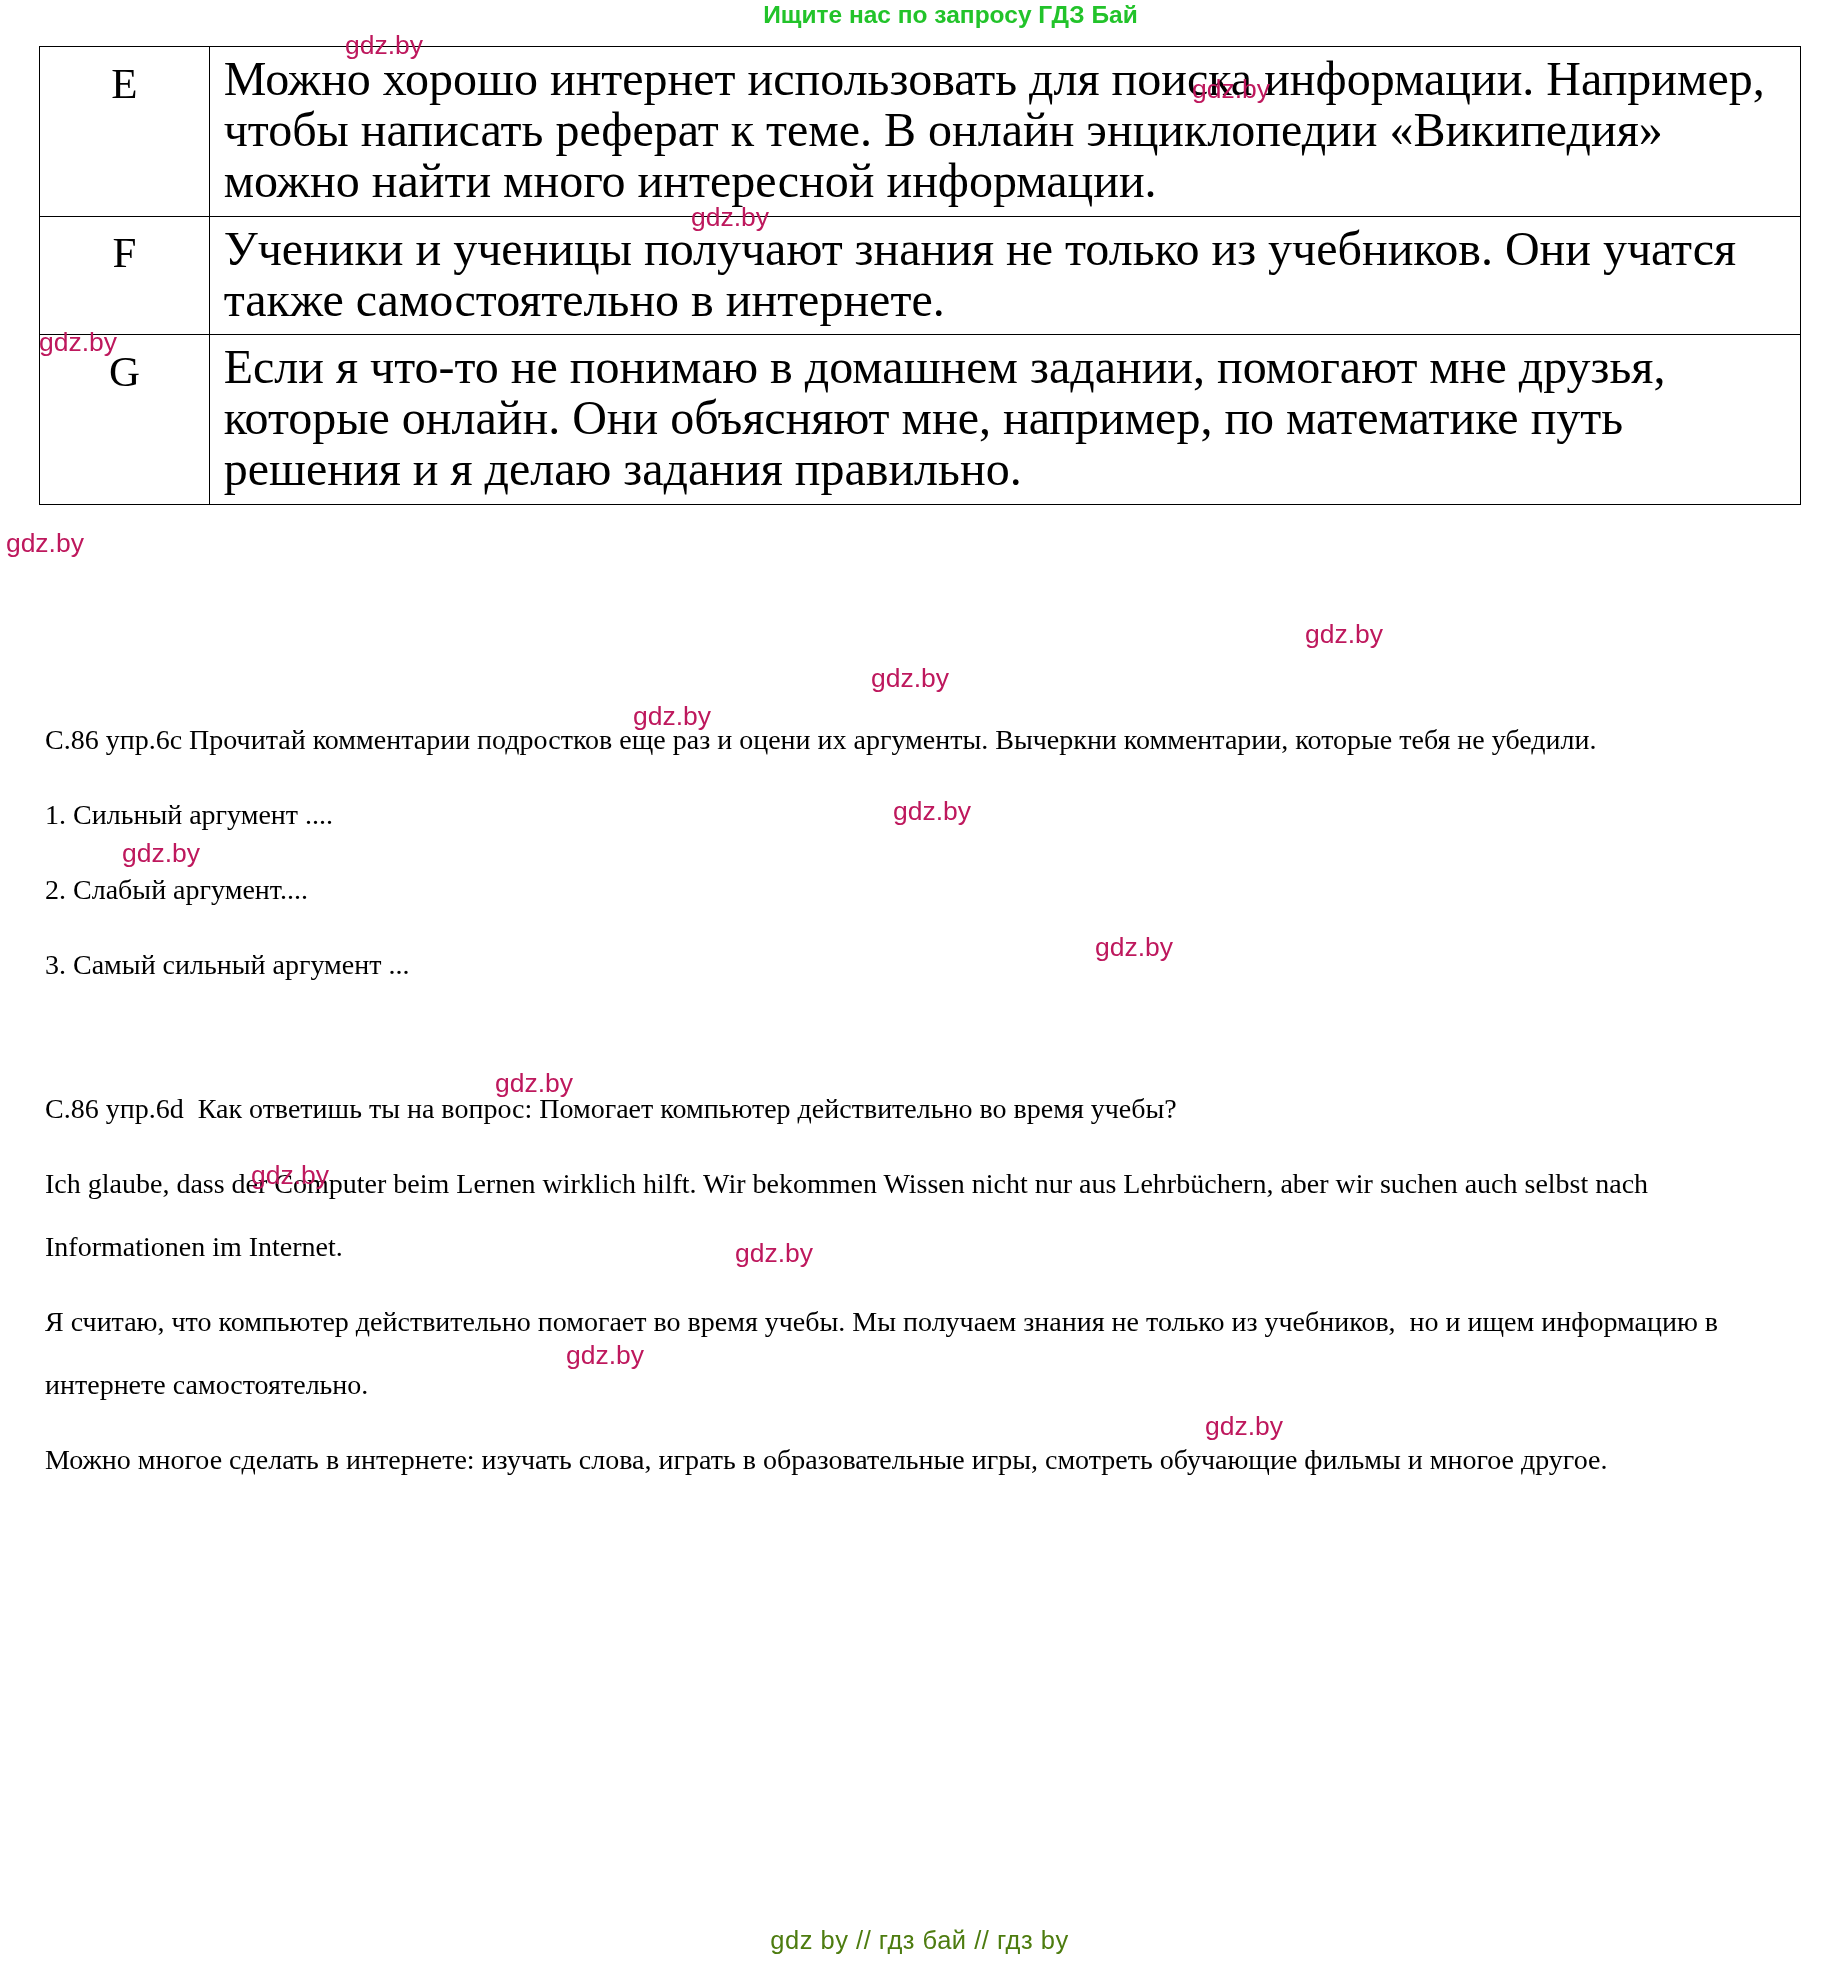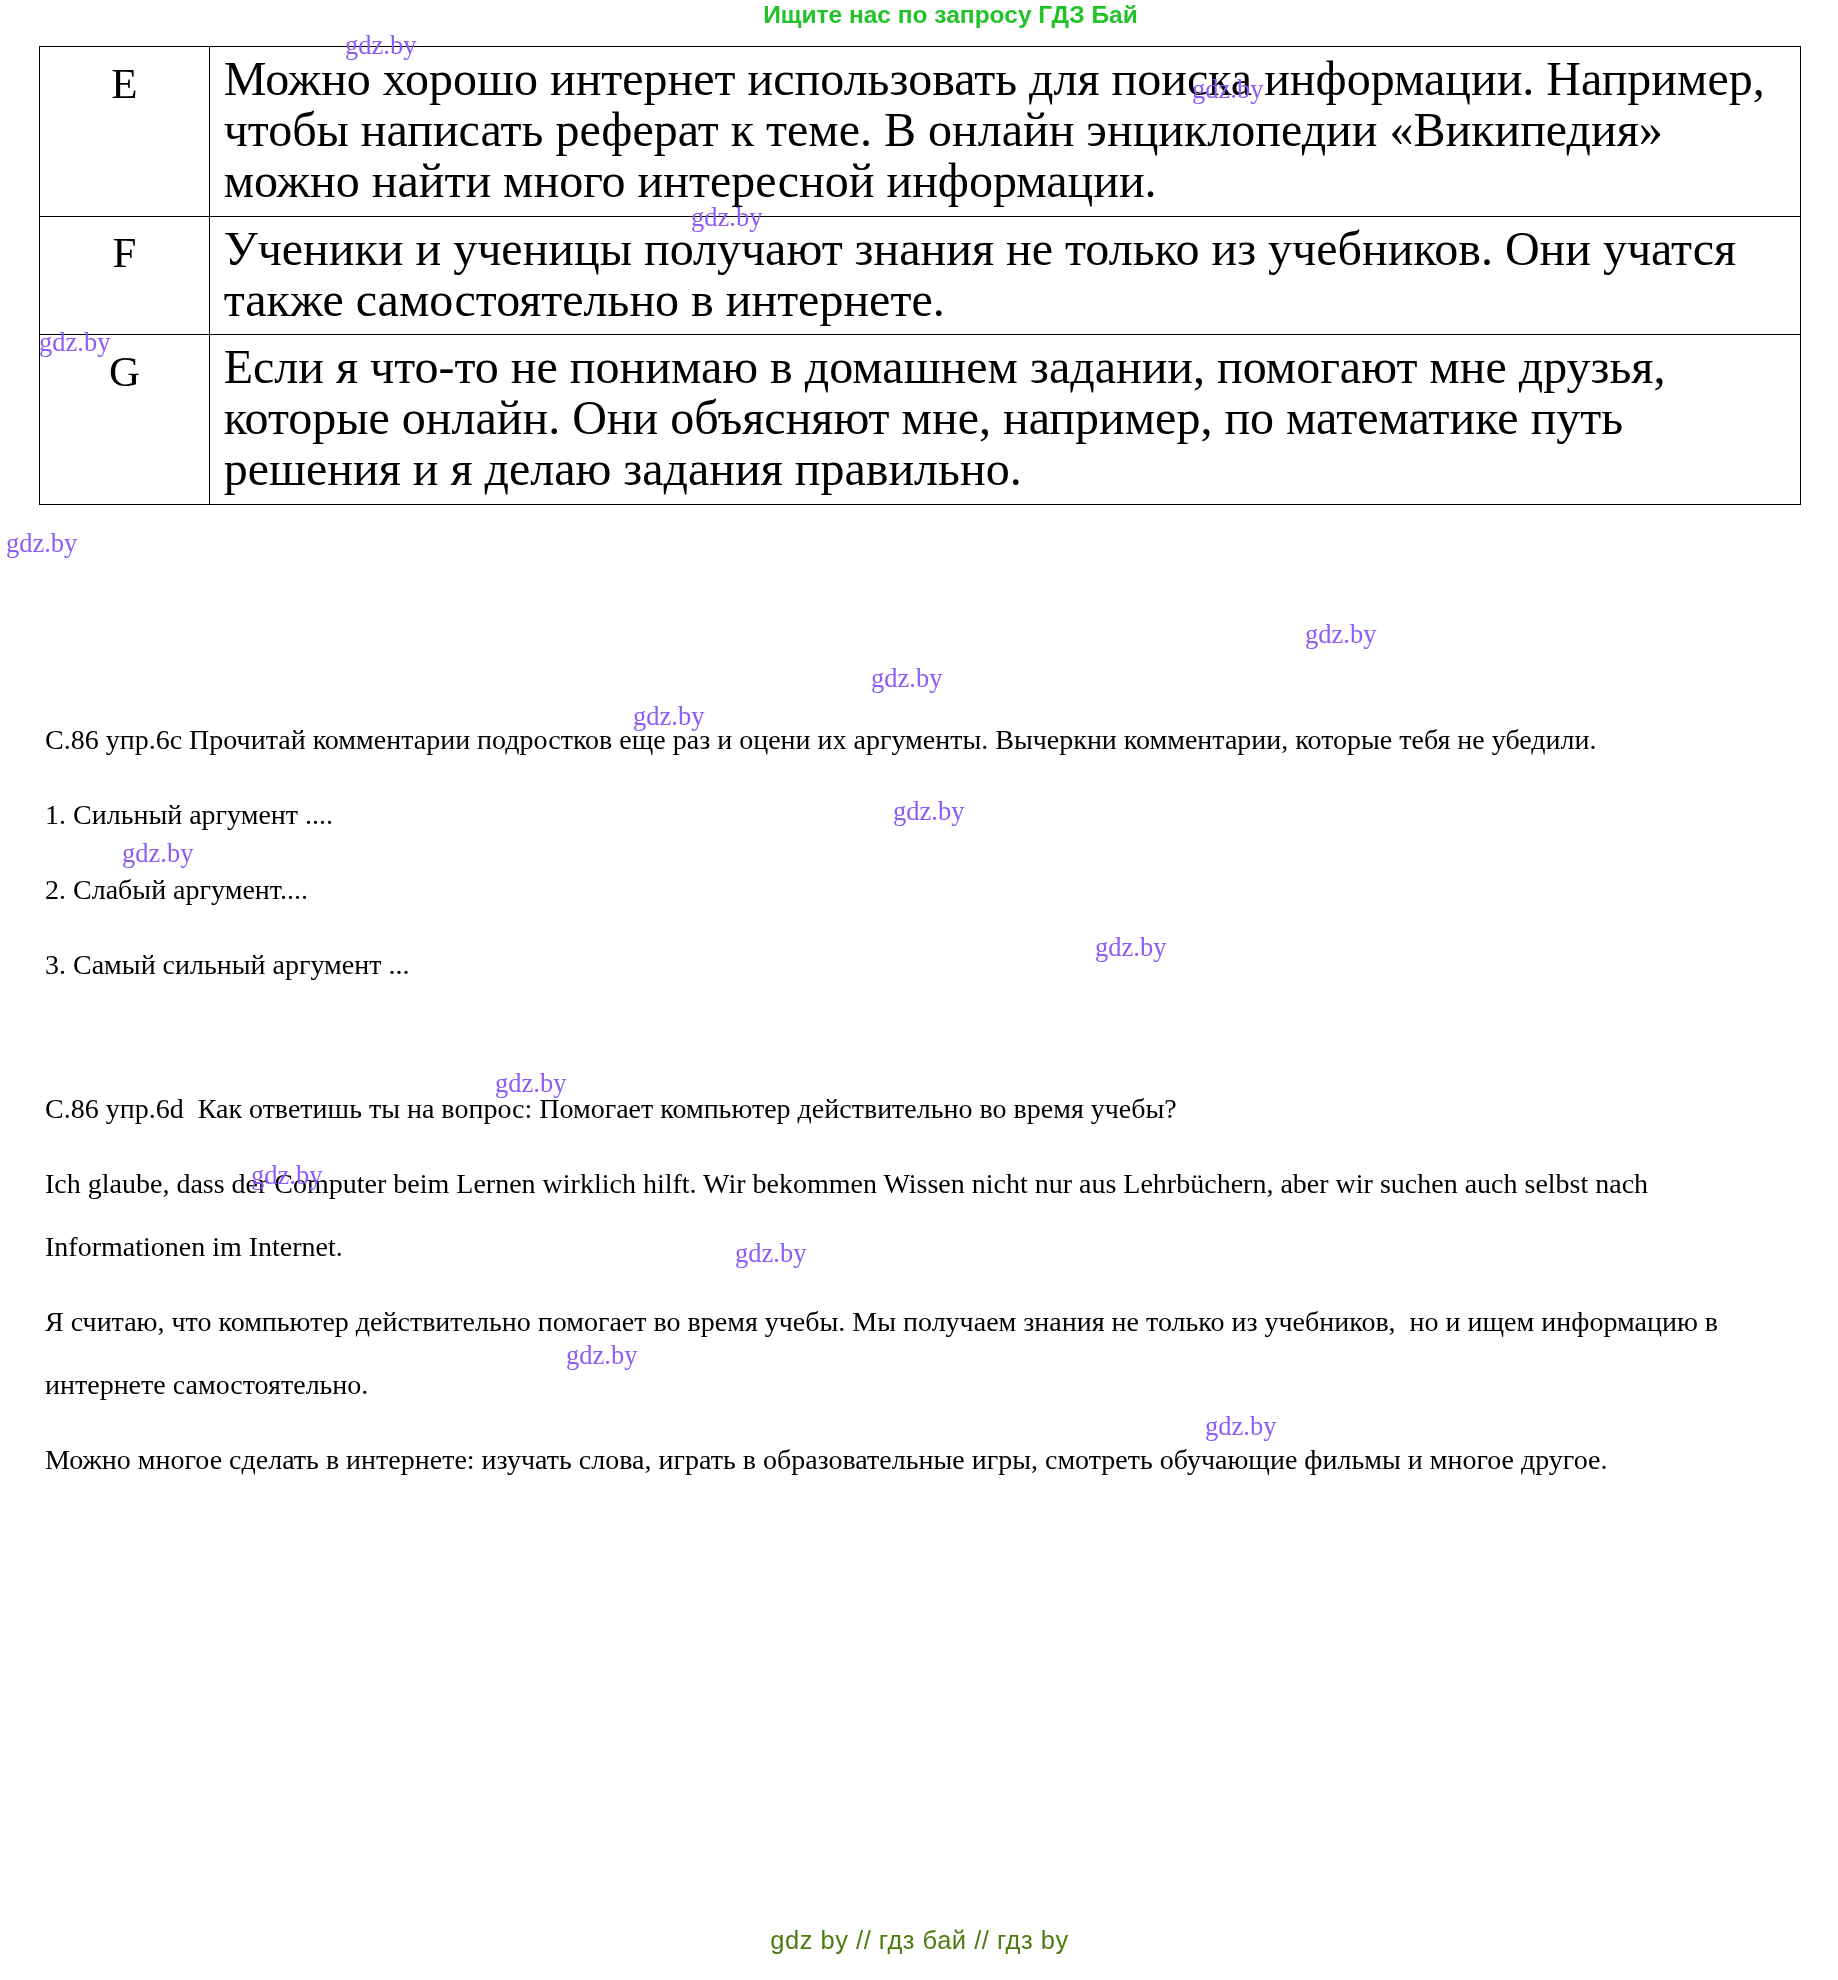--- a/index.html
+++ b/index.html
@@ -28,23 +28,23 @@
     font-size: 24.5px;
     color: #22c32a;
     letter-spacing: 0px;
     line-height: 29px;
     margin-left: 31px;
   }
 
   
   .wm {
     position: absolute;
-    font-family: Liberation Serif, serif;
+    font-family: Liberation Sans, sans-serif;
     font-weight: normal;
-    color: #8b5cf6;
+    color: #be185d;
     white-space: nowrap;
     line-height: 1;
   }
 
   
   .comment-table {
     position: absolute;
     left: 39px;
     top: 46px;
     width: 1762px;

